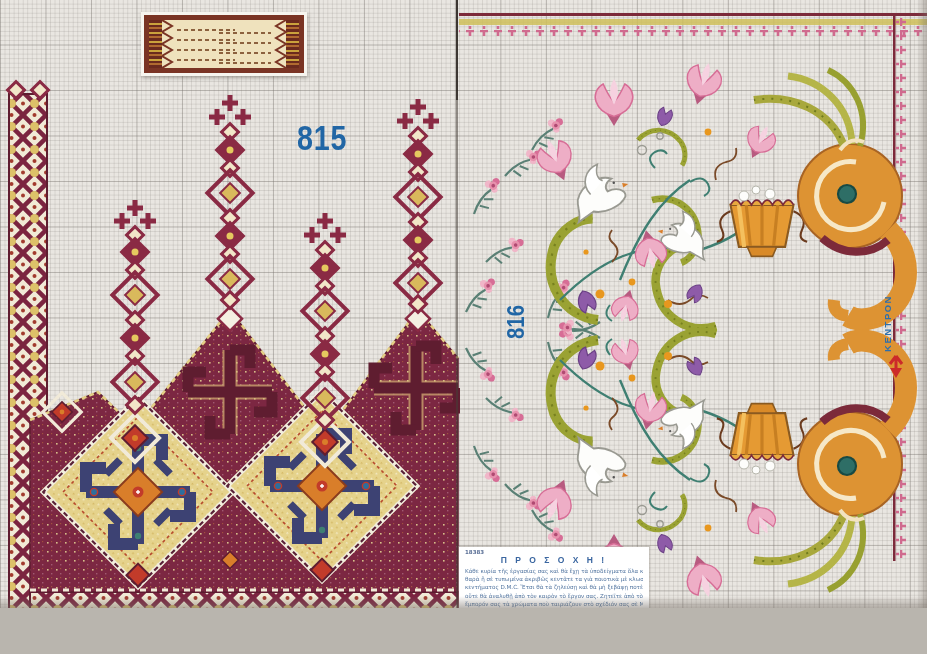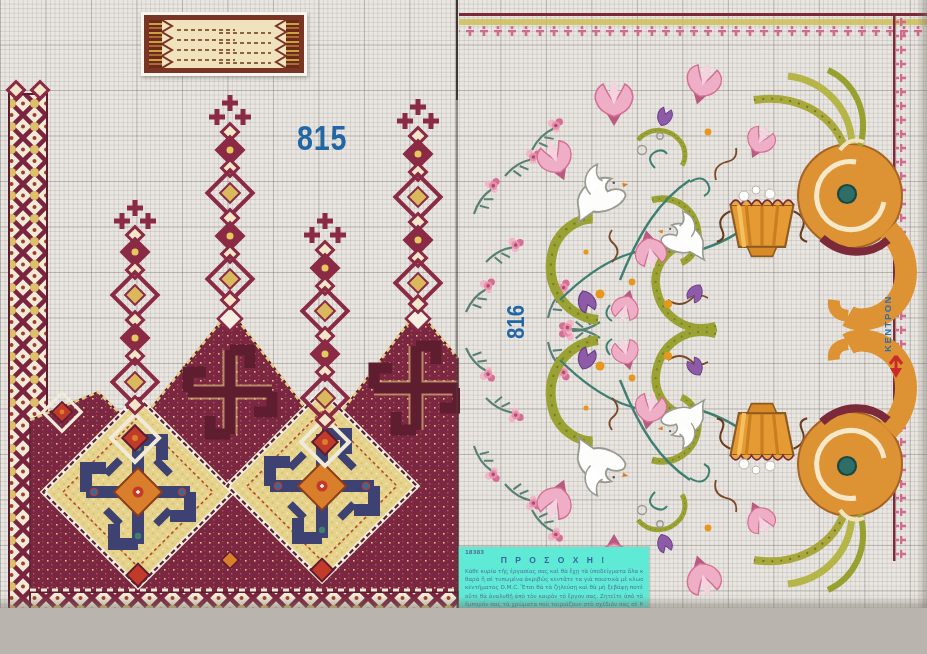--- a/index.html
+++ b/index.html
@@ -37,21 +37,21 @@
   .num815{position:absolute;left:297px;top:118px;color:#2166a5;font-weight:bold;
           font-size:35px;letter-spacing:1px;transform:scaleX(.82);transform-origin:left top;
           font-family:"Liberation Sans",sans-serif;}
   .num816{position:absolute;left:494px;top:300px;color:#2166a5;font-weight:bold;font-size:24px;
           transform:rotate(-90deg) scaleX(.85);transform-origin:center;width:44px;text-align:center;top:308px;
           font-family:"Liberation Sans",sans-serif;}
   .kentron{position:absolute;left:852px;top:318px;color:#2d6fad;font-size:9.5px;font-weight:bold;
            letter-spacing:1.5px;transform:rotate(-90deg);transform-origin:center;width:70px;text-align:center;
            font-family:"Liberation Sans",sans-serif;}
   
-  .caution{position:absolute;left:459px;top:547px;width:190px;height:86px;background:#5eead4;
+  .caution{position:absolute;left:459px;top:547px;width:190px;height:86px;background:#ffffff;
            box-shadow:0 0 0 1px rgba(150,145,138,.4);padding:2px 6px 4px 6px;box-sizing:border-box;
            color:#4a6fa0;}
   .caution .sheetno{font-size:5.5px;color:#5a6f96;font-weight:bold;}
   .caution .title{text-align:center;font-size:8.5px;font-weight:bold;letter-spacing:3px;color:#3a66a0;
                   margin:0 0 2px 0;font-family:"Liberation Sans",sans-serif;}
   .caution .ln{font-size:5.6px;line-height:8.2px;text-align:justify;white-space:nowrap;
                overflow:hidden;color:#51749f;}
 </style>
 </head>
 <body>

